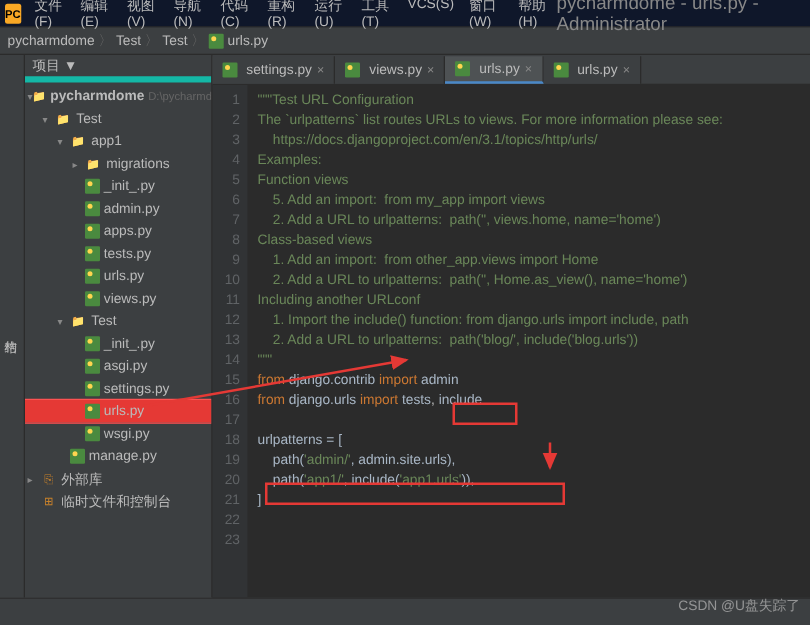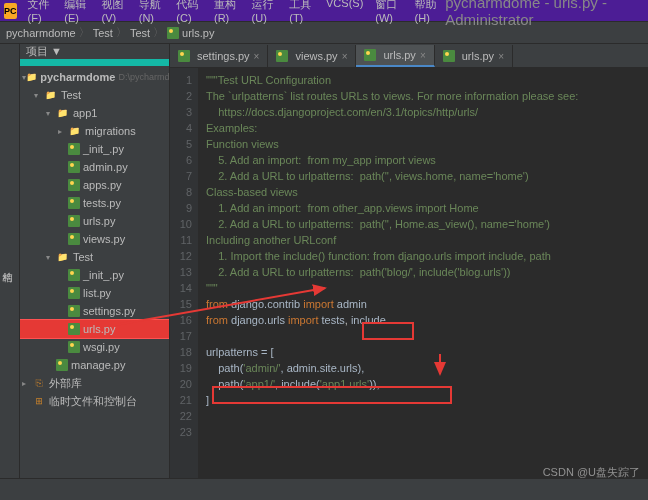--- a/index.html
+++ b/index.html
@@ -1,50 +1,50 @@
 <!DOCTYPE html>
 <html><head>
 <meta charset="utf-8">
 <style>
 *{margin:0;padding:0;box-sizing:border-box;font-family:"Microsoft YaHei",sans-serif;font-size:11px}
 body{background:#3c3f41;color:#bbb;width:648px;height:500px;overflow:hidden;position:relative}
-.titlebar{height:22px;background:#4c1d95;display:flex;align-items:center;padding:0 4px;border-bottom:1px solid #2b2b2b}
+.titlebar{height:22px;background:#0f172a;display:flex;align-items:center;padding:0 4px;border-bottom:1px solid #2b2b2b}
 .titlebar .logo{width:16px;height:16px;background:#f9a825;border-radius:2px;margin-right:6px;display:flex;align-items:center;justify-content:center;color:#000;font-weight:bold;font-size:9px}
 .menubar{display:flex;gap:2px}
 .menubar span{padding:2px 5px;cursor:pointer;font-size:11px}
 .titletext{margin-left:auto;color:#888;font-size:15px}
 .breadcrumb{height:22px;background:#3c3f41;display:flex;align-items:center;padding:0 6px;border-bottom:1px solid #2b2b2b;font-size:11px}
 .breadcrumb .sep{color:#666;margin:0 3px}
 .fileicon{width:12px;height:12px;background:#4a8a3f;border-radius:1px;display:inline-block;margin-right:3px;position:relative}
 .fileicon::after{content:"";position:absolute;top:2px;left:2px;width:4px;height:4px;background:#ffd54f;border-radius:50%}
 .main{display:flex;height:calc(100% - 66px)}
 .sidebar-label{width:20px;background:#3c3f41;border-right:1px solid #2b2b2b;writing-mode:vertical-lr;text-align:center;padding-top:6px;font-size:10px}
 .project{width:150px;background:#3c3f41;border-right:1px solid #2b2b2b;overflow:hidden}
-.project-header{height:22px;display:flex;align-items:center;padding:0 6px;border-bottom:7px solid #14b8a6;font-size:11px}
+.project-header{height:22px;display:flex;align-items:center;padding:0 6px;border-bottom:5px solid #14b8a6;font-size:11px}
 .tree{padding:2px 0;font-size:11px}
 .tree-node{display:flex;align-items:center;height:18px;padding-left:4px;cursor:pointer;white-space:nowrap}
 .tree-node.selected{background:#e53935;outline:1px solid #ff5252}
 .tree-node .arrow{width:10px;color:#888;font-size:8px}
 .tree-node .ficon{width:14px;height:14px;margin-right:3px;display:inline-flex;align-items:center;justify-content:center;font-size:9px}
 .dir-icon{color:#87939a}
 .editor{flex:1;background:#2b2b2b;display:flex;flex-direction:column}
 .tabs{height:24px;background:#3c3f41;display:flex;align-items:flex-end;border-bottom:1px solid #2b2b2b}
 .tab{height:22px;padding:0 8px;display:flex;align-items:center;gap:4px;background:#3c3f41;border-right:1px solid #2b2b2b;font-size:11px;cursor:pointer}
 .tab.active{background:#4e5254;border-bottom:2px solid #4a88c7}
 .tab .close{color:#888;font-size:10px}
 .code-area{flex:1;display:flex;font-family:Consolas,monospace;font-size:11px;overflow:hidden}
 .gutter{width:28px;text-align:right;padding:4px 6px 0 0;color:#606366;background:#313335;line-height:16px}
 .code{flex:1;padding:4px 0 0 8px;line-height:16px;position:relative}
 .code div{white-space:pre}
 .str{color:#6a8759}
 .kw{color:#cc7832}
 .fn{color:#a9b7c6}
 .hl-box{position:absolute;border:2px solid #e53935;pointer-events:none}
 .statusbar{height:22px;background:#3c3f41;border-top:1px solid #2b2b2b}
-.watermark{position:absolute;bottom:20px;right:8px;color:#aaa;font-size:11px;opacity:.8}
+.watermark{position:absolute;bottom:8px;right:8px;color:#aaa;font-size:11px;opacity:.8}
 svg.arrow-annot{position:absolute;pointer-events:none}
 </style>
 </head>
 <body>
 
 <div class="titlebar">
   <div class="logo">PC</div>
   <div class="menubar">
     <span>文件(F)</span>
     <span>编辑(E)</span>
@@ -121,21 +121,21 @@
           <span class="arrow">▾</span>
           <span class="ficon dir-icon">📁</span>
           <span>Test</span>
         </div>
       <div class="tree-node" style="padding-left:48px">
           <span class="fileicon"></span>
           <span>_init_.py</span>
         </div>
       <div class="tree-node" style="padding-left:48px">
           <span class="fileicon"></span>
-          <span>list.py</span>
+          <span>asgi.py</span>
         </div>
       <div class="tree-node" style="padding-left:48px">
           <span class="fileicon"></span>
           <span>settings.py</span>
         </div>
       <div class="tree-node selected" style="padding-left:48px">
           <span class="fileicon"></span>
           <span>urls.py</span>
         </div>
       <div class="tree-node" style="padding-left:48px">

